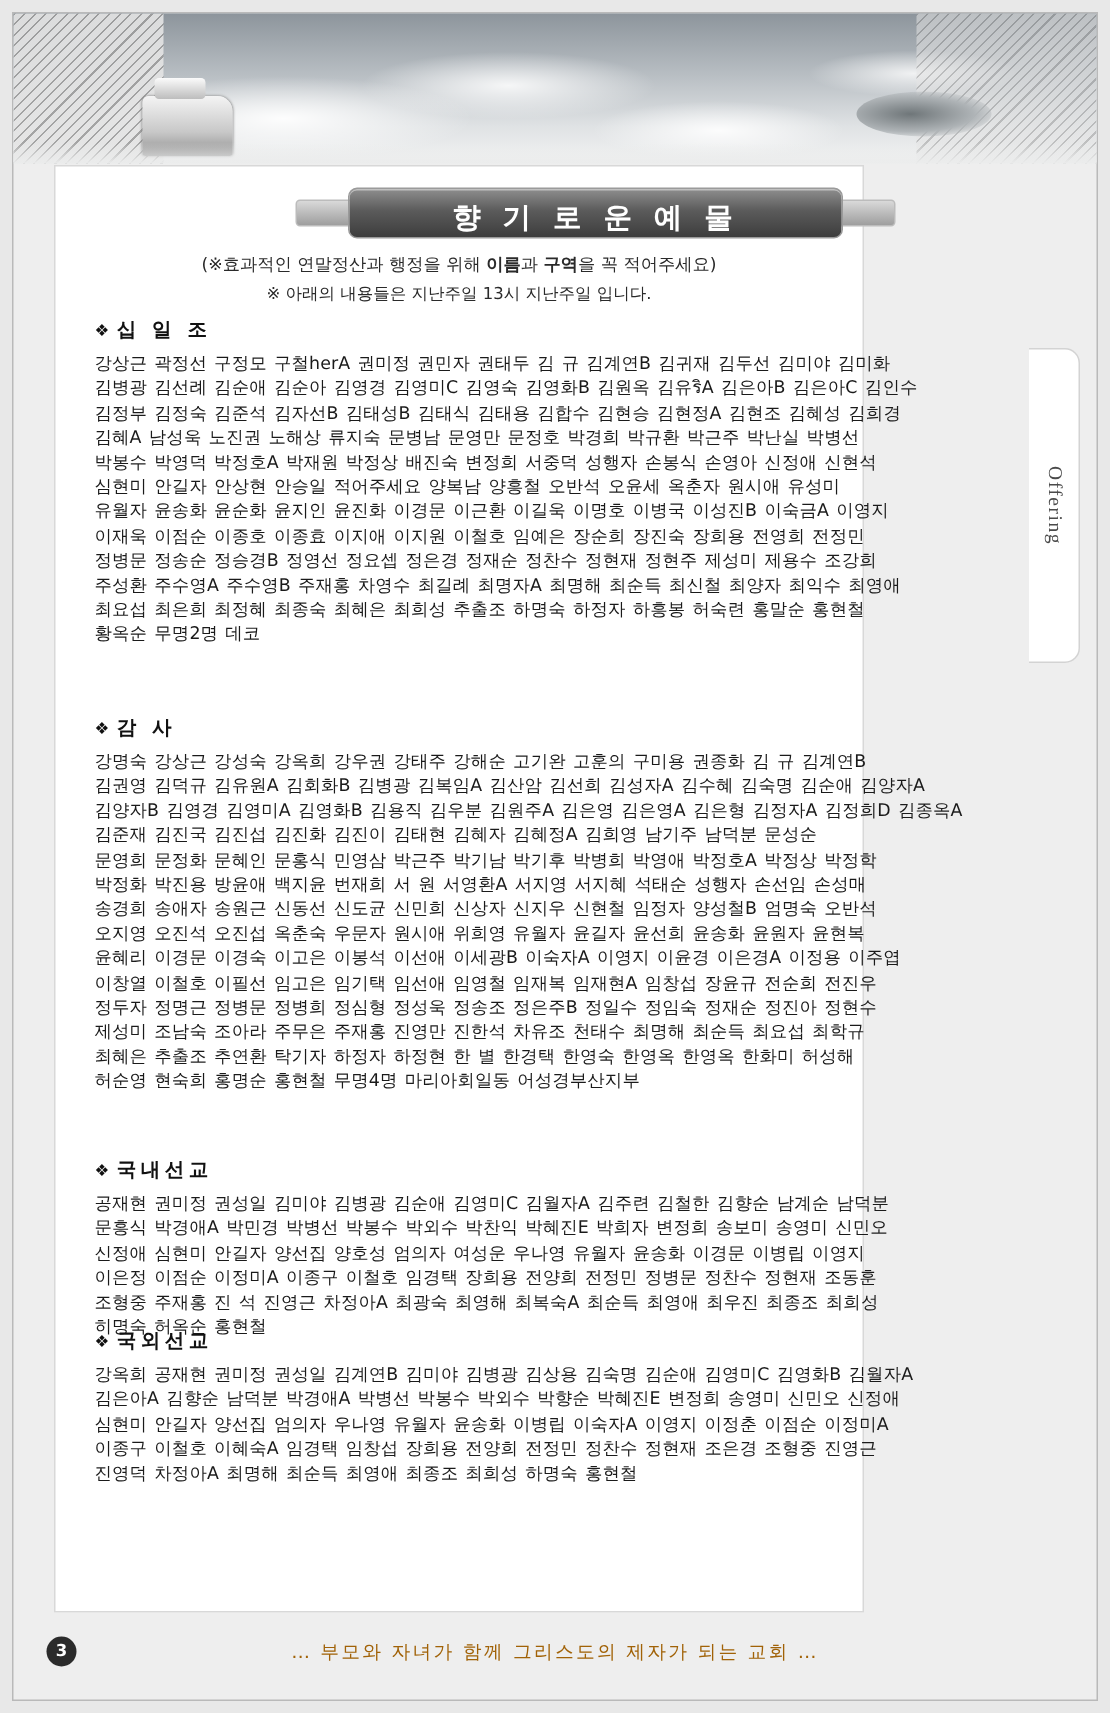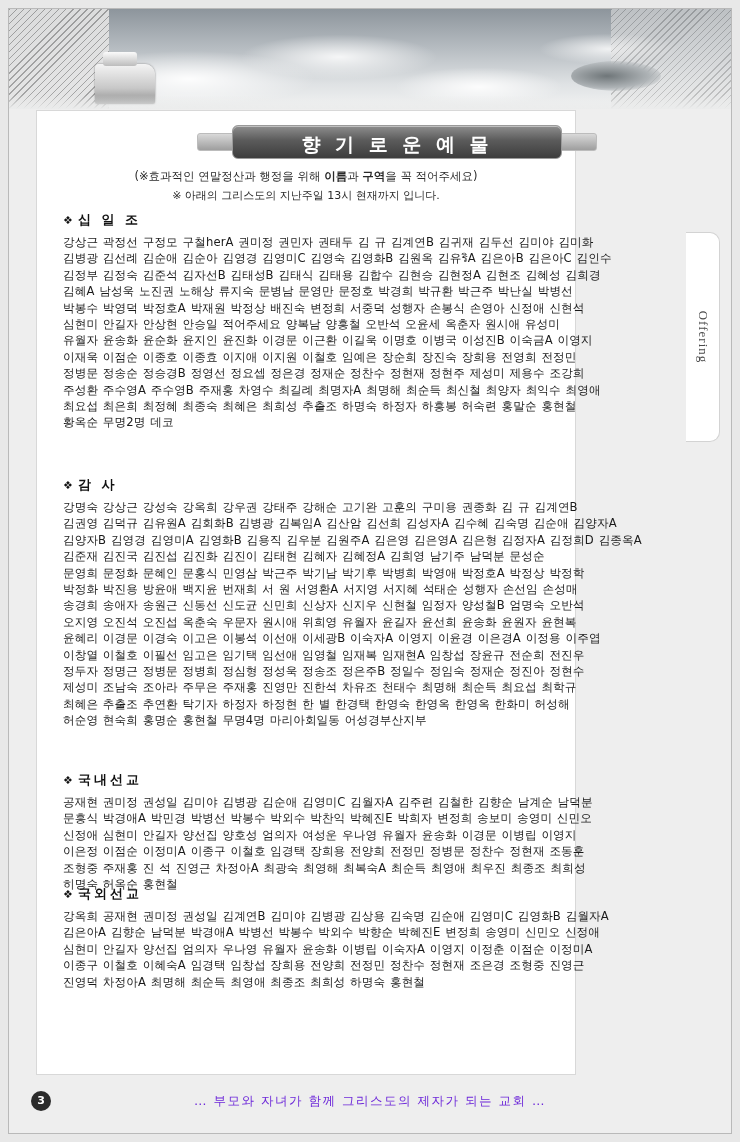--- a/index.html
+++ b/index.html
@@ -222,21 +222,21 @@
     font-size: 11px;
     text-align: center;
     line-height: 20px;
     font-weight: bold;
   }
   .footer-text {
     position: absolute;
     left: 0; right: 0; top: 10px;
     text-align: center;
     font-size: 12.5px;
-    color: #6d28d9;
+    color: #a16207;
     letter-spacing: 1.5px;
   }
 </style>
 </head>
 <body>
 
 <div class="page">
   <div class="page-border"></div>
 
   <div class="banner">
@@ -257,21 +257,21 @@
     <div class="plate-wing left"></div>
     <div class="plate-wing right"></div>
 
     <div class="title-plate">
       <div class="title-text">향 기 로 운  예  물</div>
     </div>
 
     <div class="note-line l1">
       <span>(※효과적인 연말정산과 행정을 위해 </span><b>이름</b><span>과 </span><b>구역</b><span>을 꼭 적어주세요)</span>
     </div>
-    <div class="note-line l2">※ 아래의 그리스도의 지난주일 13시 현재까지 입니다.</div>
+    <div class="note-line l2">※ 아래의 내용들은 지난주일 13시 지난주일 입니다.</div>
 
     <div class="section" style="top:100px;">
       <div class="sec-title">
         <span class="dia">❖</span><span>십 일 조</span>
       </div>
       <div class="names">
         <div>강상근 곽정선 구정모 구철herA 권미정 권민자 권태두 김  규 김계연B 김귀재 김두선 김미야 김미화</div>
         <div>김병광 김선례 김순애 김순아 김영경 김영미C 김영숙 김영화B 김원옥 김유ริA 김은아B 김은아C 김인수</div>
         <div>김정부 김정숙 김준석 김자선B 김태성B 김태식 김태용 김합수 김현승 김현정A 김현조 김혜성 김희경</div>
         <div>김혜A 남성욱 노진권 노해상 류지숙 문병남 문영만 문정호 박경희 박규환 박근주 박난실 박병선</div>

